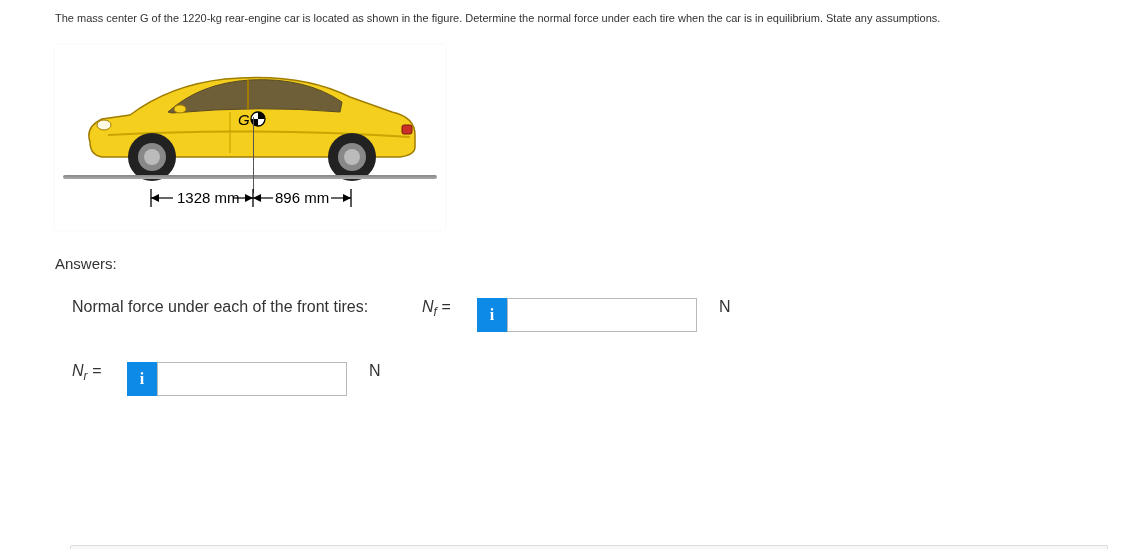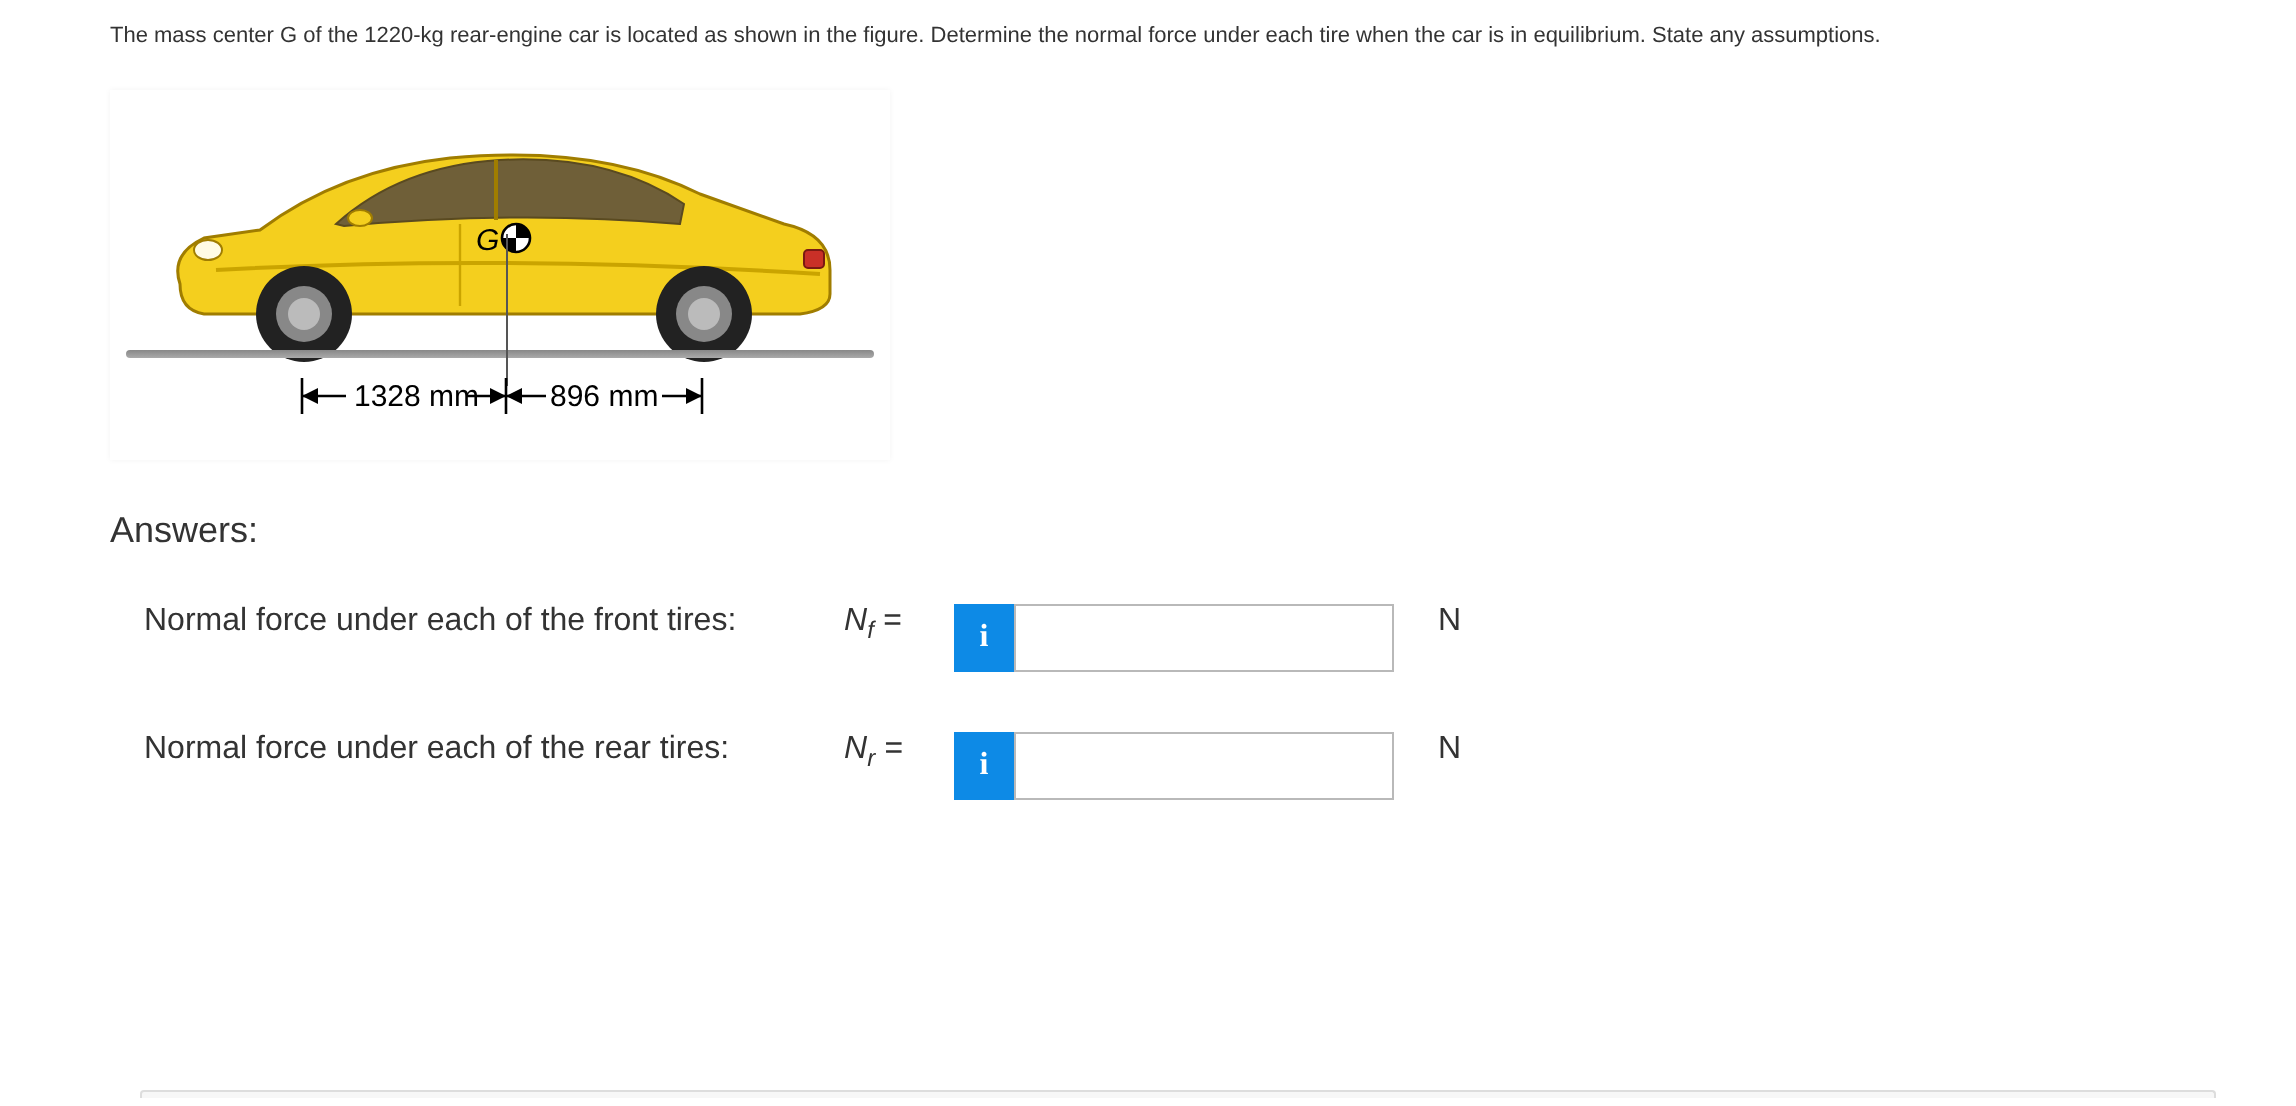--- a/index.html
+++ b/index.html
@@ -37,21 +37,21 @@
     position: absolute;
     left: 8px;
     right: 8px;
     top: 130px;
     height: 4px;
     background: linear-gradient(180deg, #888 0%, #aaa 100%);
     border-radius: 2px;
   }
   .answers-heading {
     margin: 25px 0 12px 55px;
-    font-size: 18px;
+    font-size: 15px;
     color: #333;
   }
   .answers-block {
     margin: 26px 0 0 72px;
   }
   .answer-row {
     display: flex;
     align-items: flex-start;
     margin-bottom: 30px;
     font-size: 16px;
@@ -182,21 +182,20 @@
 
   <div class="answer-row">
     <div class="answer-label">Normal force under each of the front tires:</div>
     <div class="answer-eq"><span>N</span><sub>f</sub> =</div>
     <div class="info-icon">i</div>
     <input class="input-box" type="text" value="" style="">
     <div class="unit">N</div>
   </div>
 
   <div class="answer-row">
-    <div class="answer-label">Normal force under each of the rear tires:</div>
     <div class="answer-eq"><span>N</span><sub>r</sub> =</div>
     <div class="info-icon">i</div>
     <input class="input-box" type="text" value="" style="">
     <div class="unit">N</div>
   </div>
 
 </div>
 
 <div class="bottom-divider"></div>
 

